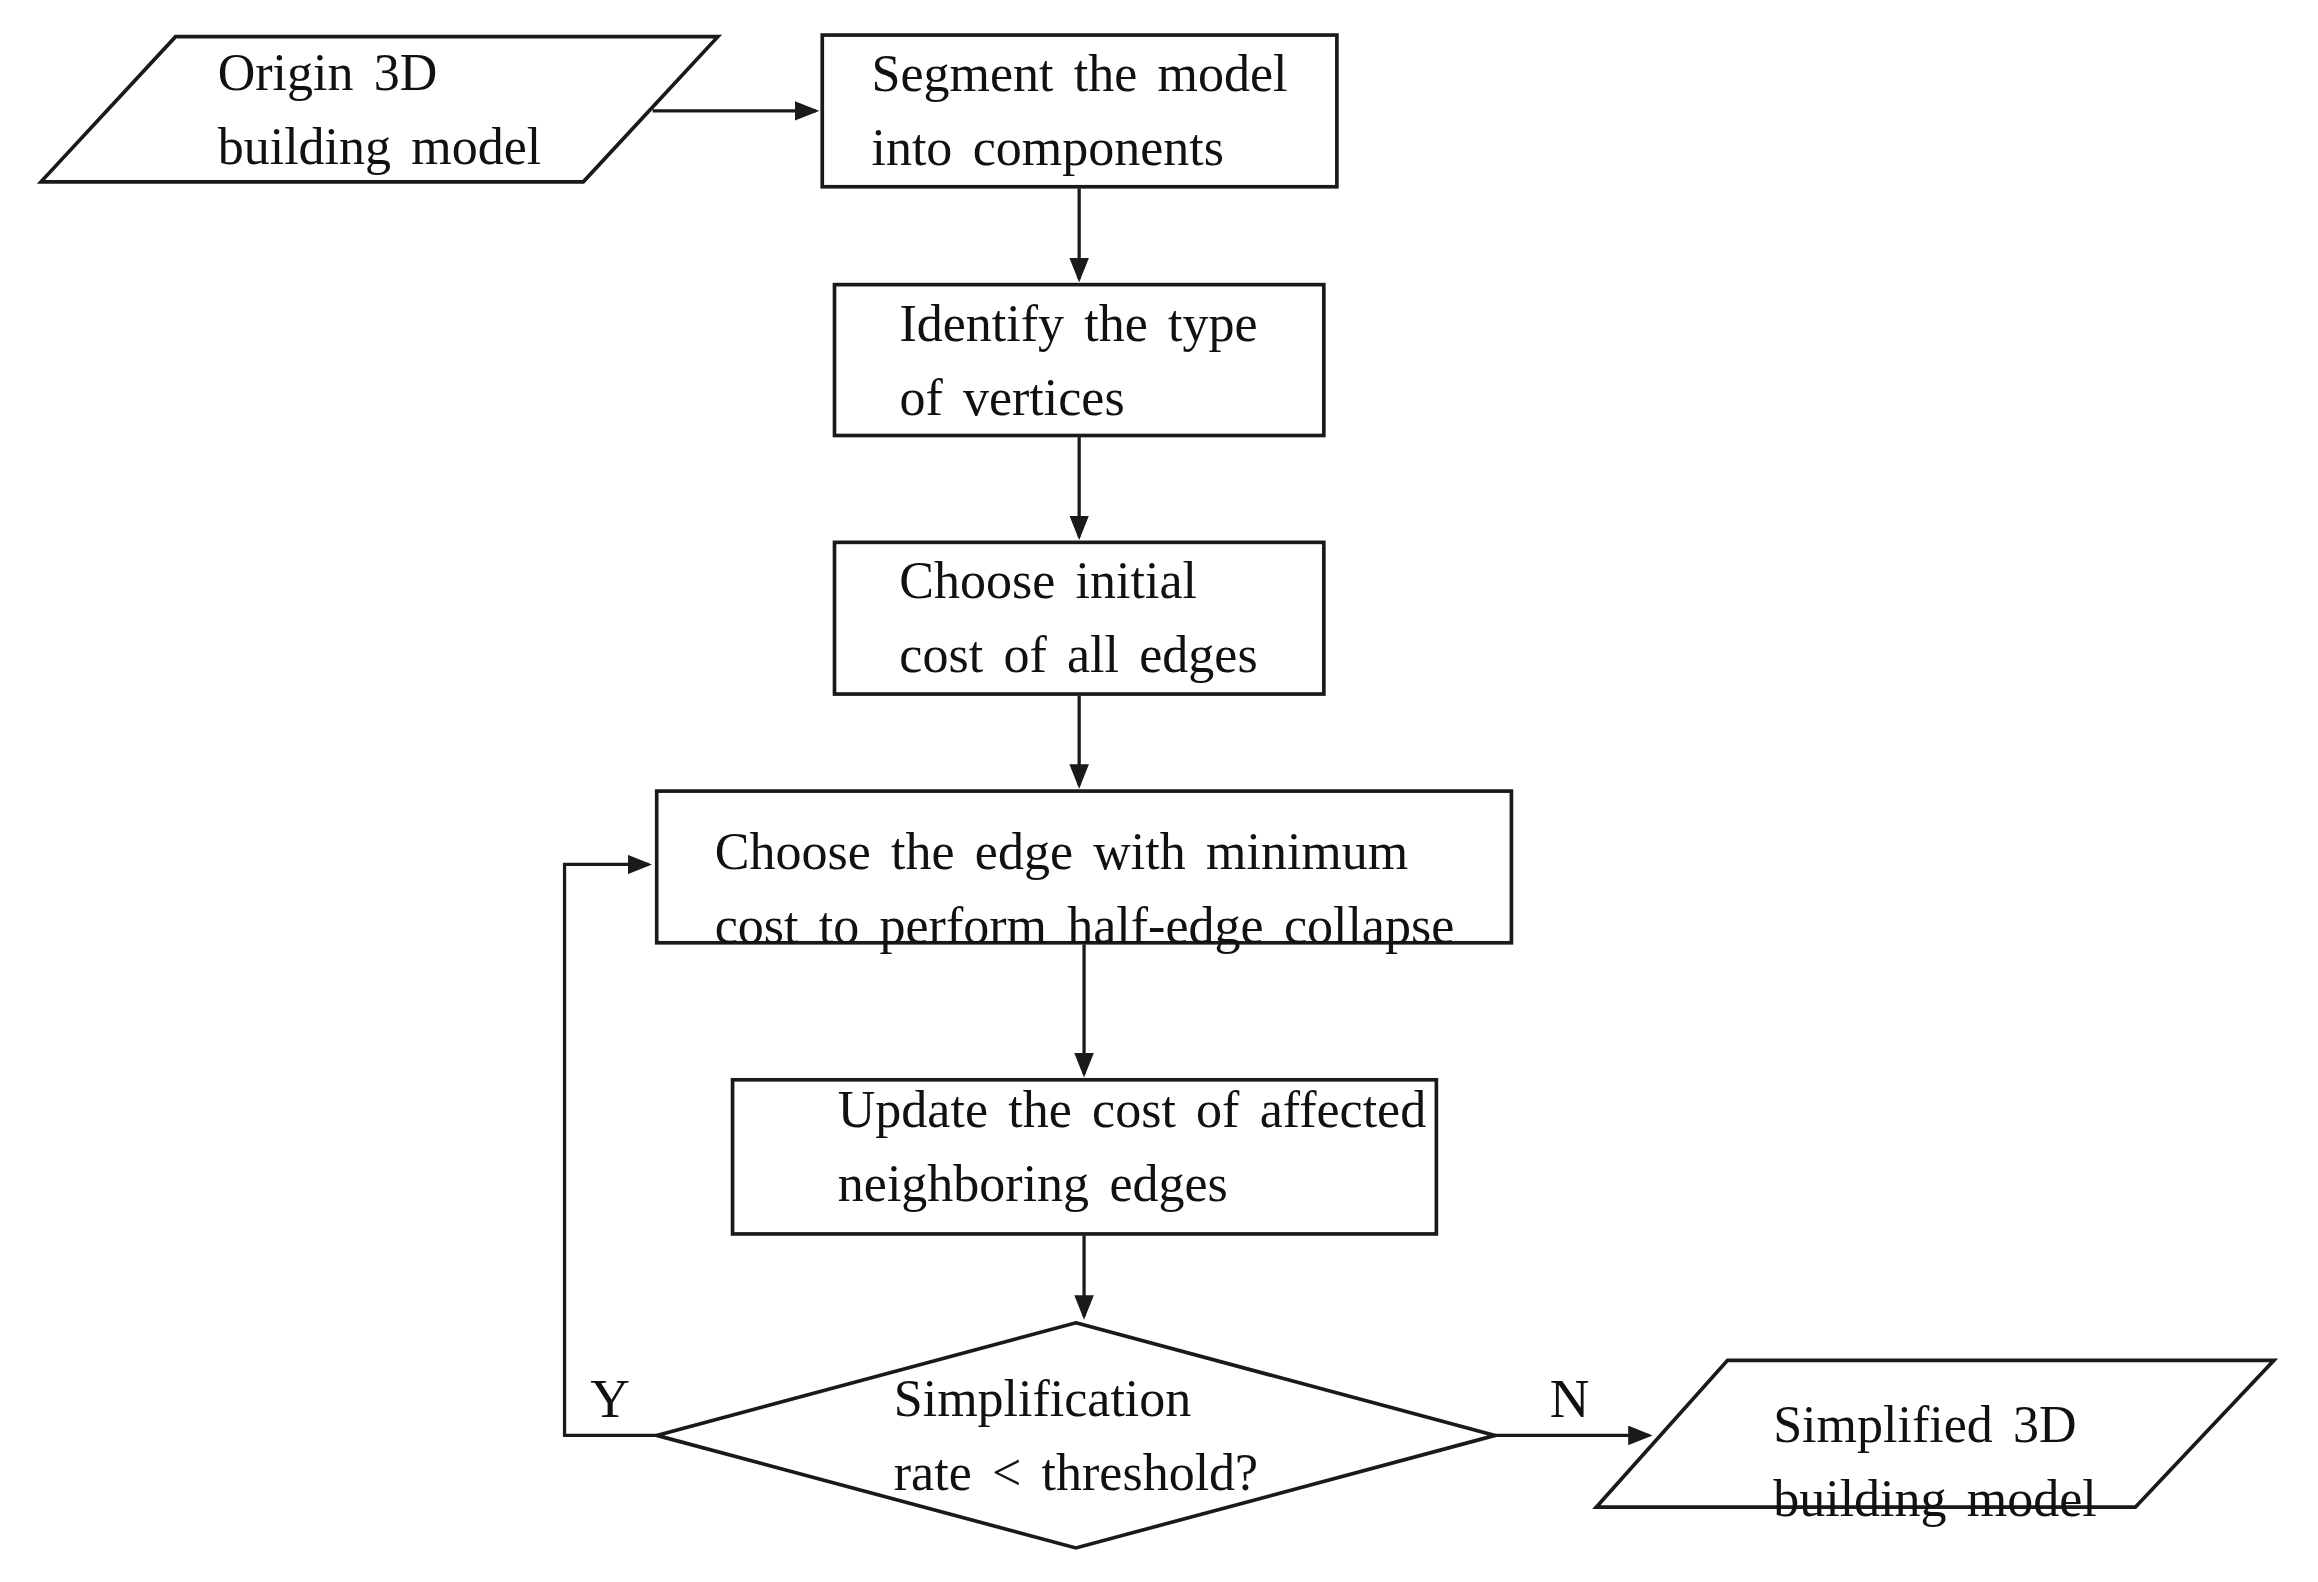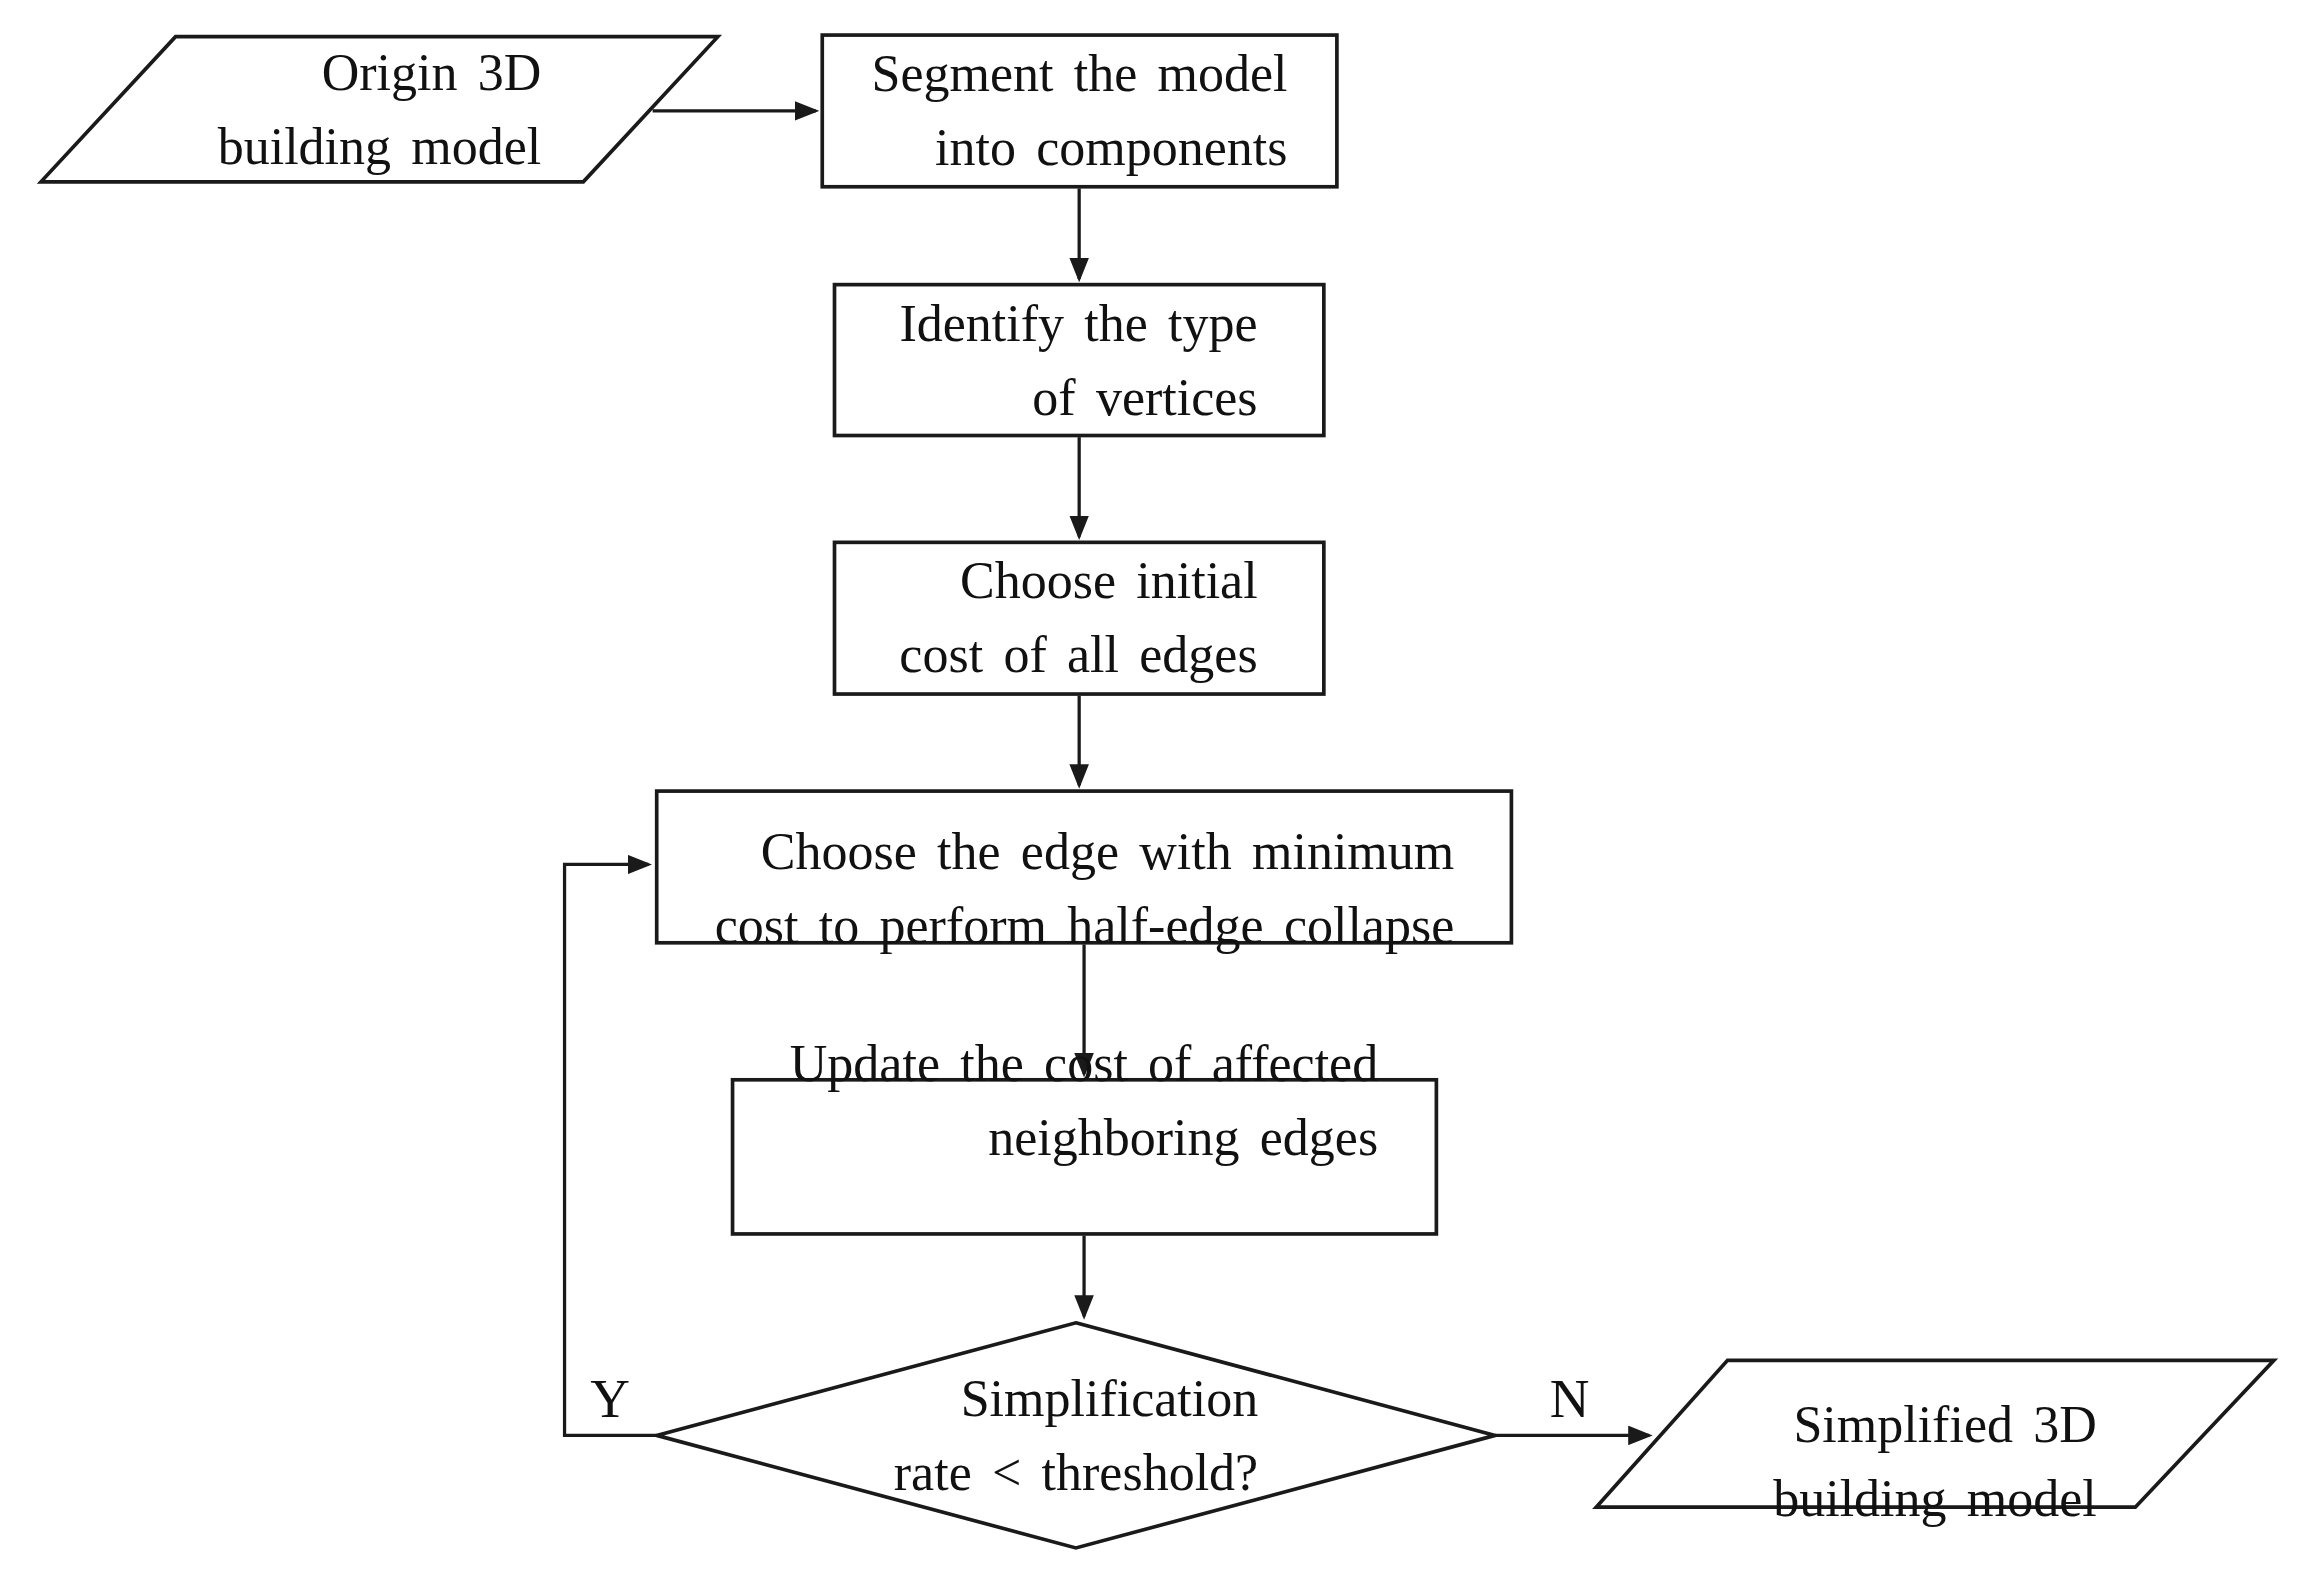--- a/index.html
+++ b/index.html
@@ -19,21 +19,21 @@
   }
   #shapes{position:absolute;left:0;top:0;}
   .shape{fill:#ffffff;stroke:var(--stroke);stroke-width:4.5;stroke-linejoin:miter;}
   .edge{stroke:var(--stroke);stroke-width:4;fill:none;}
   .arrowhead{fill:var(--stroke);}
   .label{
     position:absolute;
     display:flex;
     align-items:center;
     justify-content:center;
-    text-align:right;
+    text-align:left;
     font-size:52px;
     line-height:1.42;
     white-space:pre-line;
     word-spacing:0.14em;
     color:var(--text);
     pointer-events:none;
   }
   .branch{
     position:absolute;
     display:flex;
@@ -83,21 +83,21 @@
 
   <div class="label" style="left:822px; top:35px; width:515px; height:152px;">Segment the model
 into components</div>
 
   <div class="label" style="left:834px; top:542px; width:489px; height:152px;">Choose initial
 cost of all edges</div>
 
   <div class="label" style="left:657px; top:791px; width:855px; height:196px;">Choose the edge with minimum
 cost to perform half-edge collapse</div>
 
-  <div class="label" style="left:732px; top:1024px; width:704px; height:154px;">Update the cost of affected
+  <div class="label" style="left:732px; top:1070px; width:704px; height:154px;padding-left:48px;">Update the cost of affected
 neighboring edges</div>
 
   <div class="label" style="left:668px; top:1323px; width:816px; height:225px;">Simplification
 rate &lt; threshold?</div>
 
   <div class="label" style="left:1596px; top:1360px; width:678px; height:147px;margin-top:28px;">Simplified 3D
 building model</div>
 
   <div class="branch" style="left:569px; top:1364px; width:82px; height:69px;">Y</div>
 

